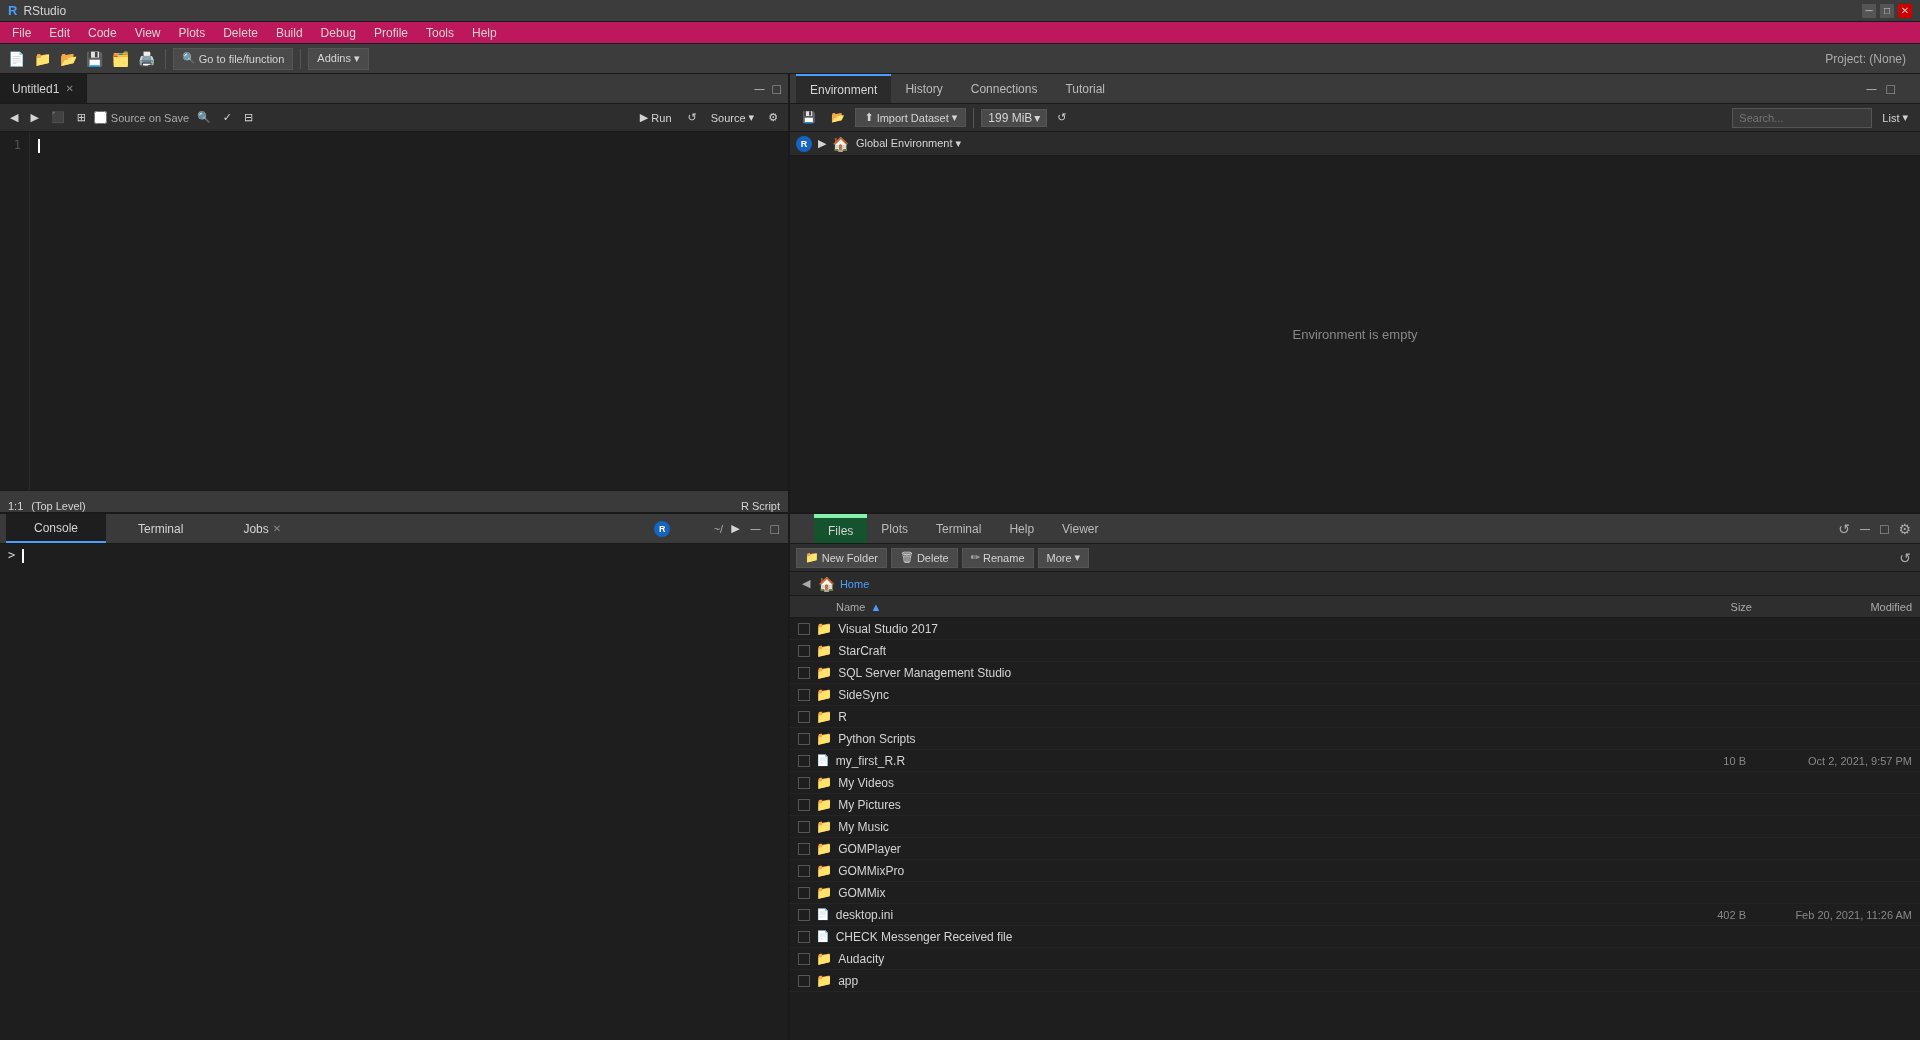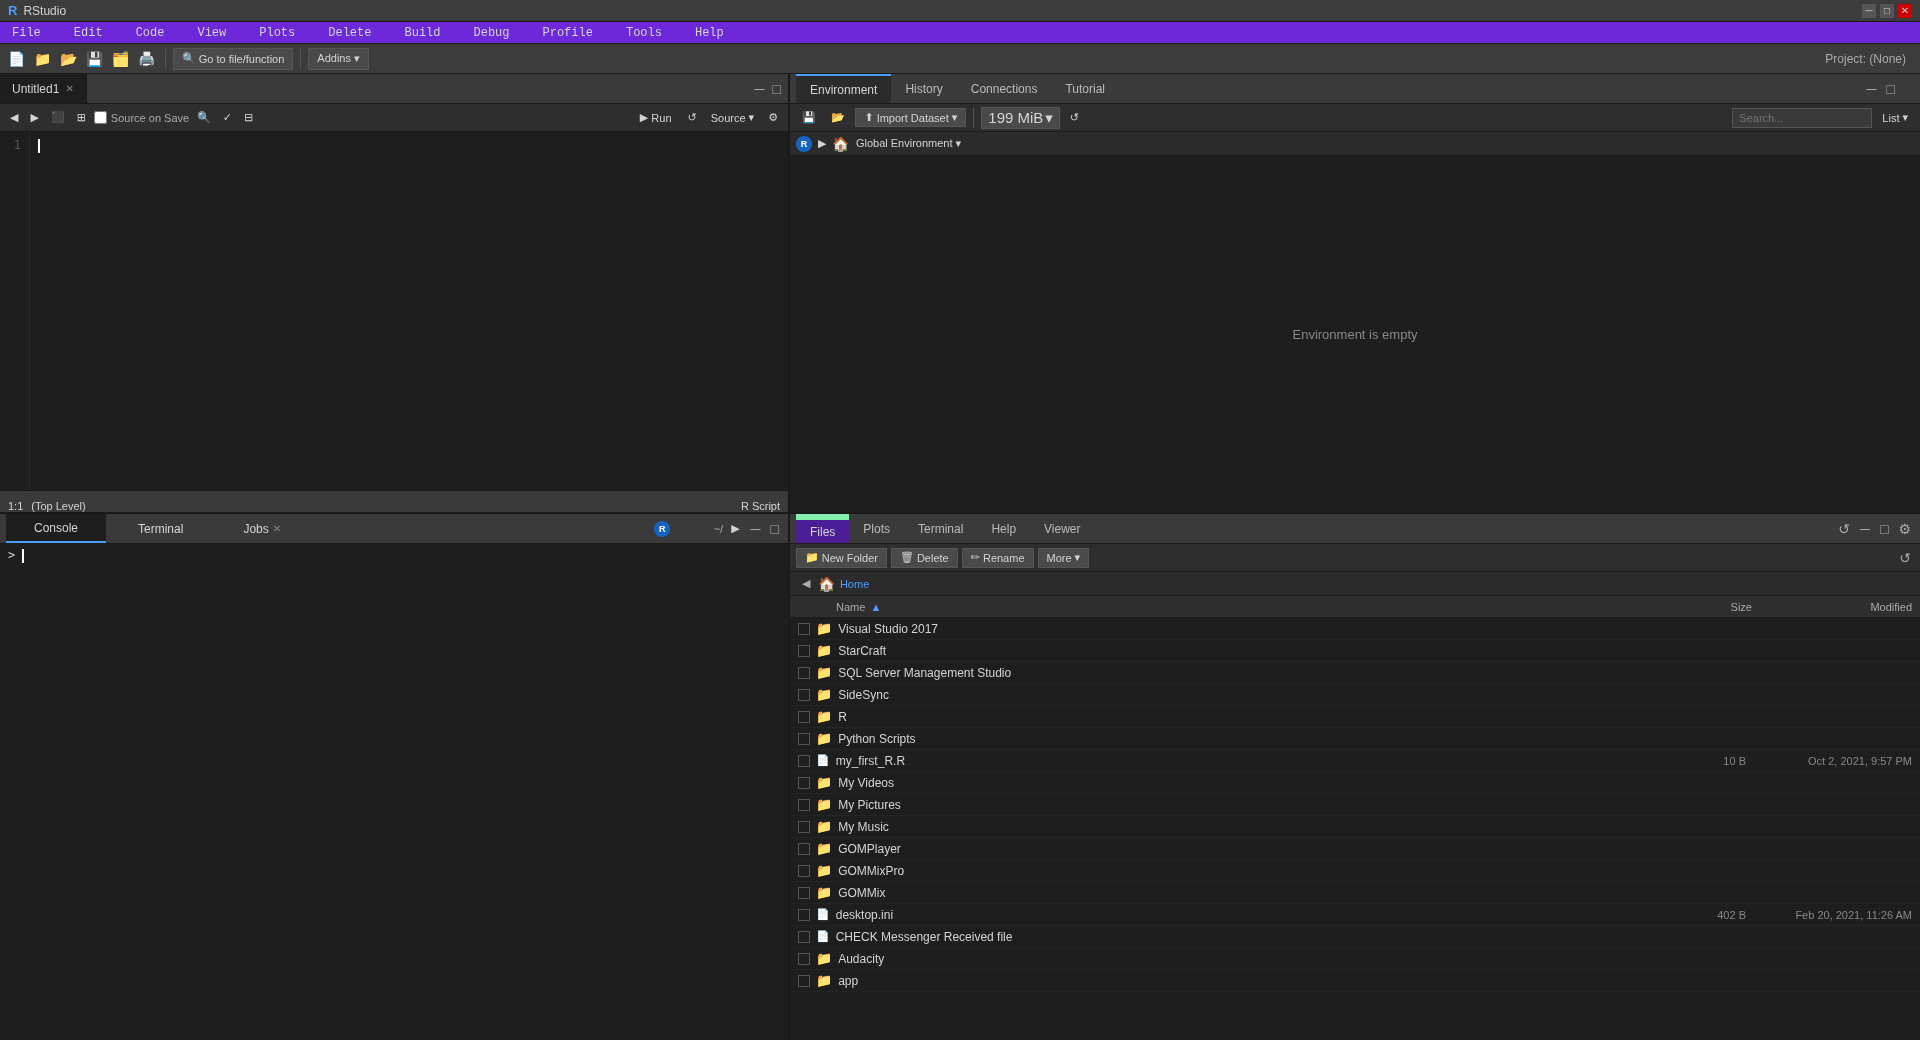--- a/index.html
+++ b/index.html
@@ -42,28 +42,27 @@
       color: #ccc;
       font-size: 10px;
       cursor: pointer;
       display: flex;
       align-items: center;
       justify-content: center;
     }
 
     
     #menu-bar {
-      background: #6d28d9;
+      background: #be185d;
       height: 22px;
       display: flex;
       align-items: center;
       padding: 0 4px;
-      gap: 17px;
-      border-bottom: 1px solid #1a1a1a;
-      font-family: Liberation Mono, monospace;
+      gap: 2px;
+      border-bottom: 1px solid #1a1a1a;
     }
     .menu-item {
       padding: 2px 8px;
       cursor: pointer;
       color: #d4d4d4;
       font-size: 12px;
     }
 
     
     #toolbar {
@@ -444,23 +443,24 @@
     .files-tab {
       padding: 2px 14px;
       cursor: pointer;
       font-size: 12px;
       color: #bbb;
       height: 100%;
       display: flex;
       align-items: center;
     }
     .files-tab.active {
-      background: #4c1d95;
-      color: #d4d4d4;
-      border-top: 6px solid #86efac;
+      background: #14532d;
+      color: #d4d4d4;
+      border-top: 4px solid #86efac;
+      margin-left: 18px;
     }
     #files-toolbar {
       background: #2e2e2e;
       height: 28px;
       display: flex;
       align-items: center;
       padding: 0 6px;
       gap: 4px;
       border-bottom: 1px solid #1a1a1a;
     }
@@ -574,21 +574,21 @@
       padding: 2px 6px;
       font-size: 11px;
       width: 140px;
       height: 20px;
     }
 
     .mem-badge {
       background: #4a4a4a;
       border: 1px solid #555;
       padding: 1px 6px;
-      font-size: 15px;
+      font-size: 12px;
       color: #d4d4d4;
       cursor: pointer;
       display: flex;
       align-items: center;
       gap: 2px;
     }
 
     .r-logo {
       width: 16px;
       height: 16px;

